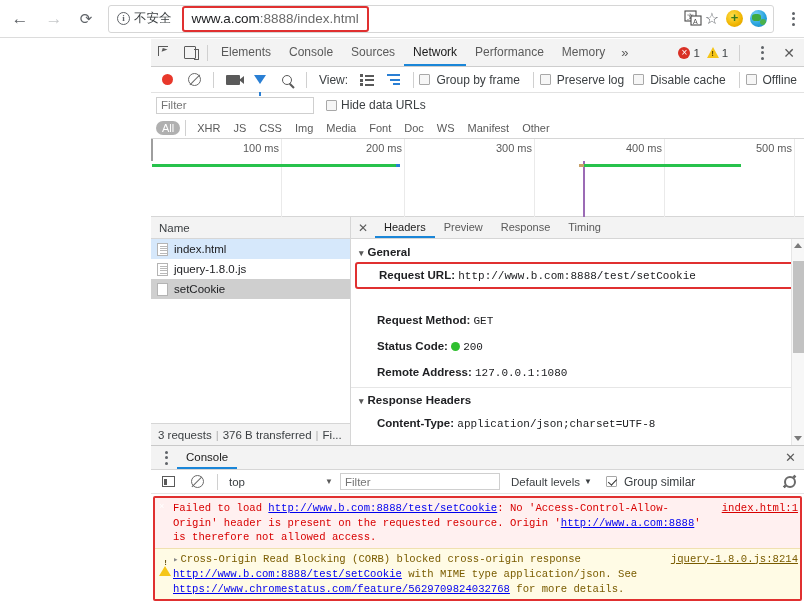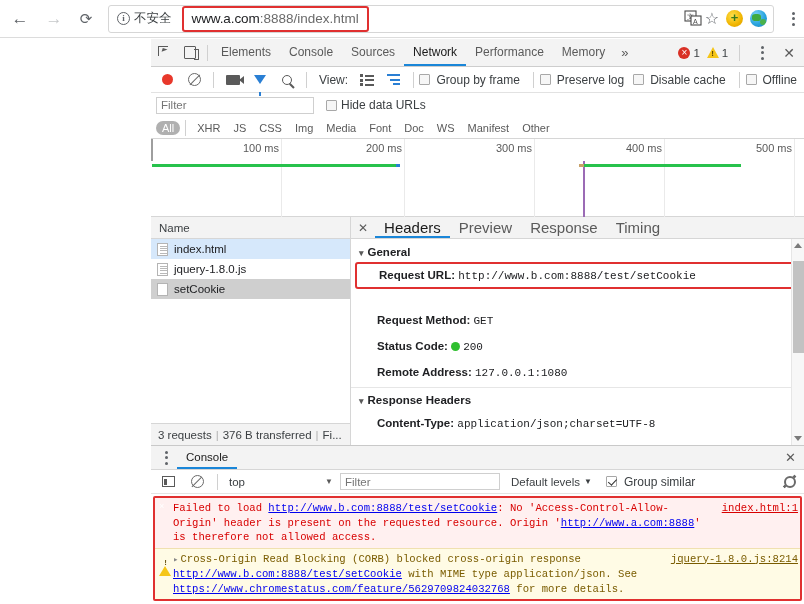--- a/index.html
+++ b/index.html
@@ -157,21 +157,21 @@
   .doc-ico.lined::after {
     content: ""; position: absolute; left: 1.5px; top: 2px; width: 7px; height: 8px;
     background: repeating-linear-gradient(to bottom, #b9b9b9 0 1px, transparent 1px 2.2px);
   }
   .req-status { height: 22px; line-height: 22px; padding-left: 7px; font-size: 11.5px; color: #3c4043; background: #f3f3f3; border-top: 1px solid #d6d6d6; flex: none; overflow: hidden; white-space: nowrap; }
   .req-status .sep { color: #b0b0b0; margin: 0 4px; }
 
   .det-panel { flex: 1; display: flex; flex-direction: column; min-width: 0; position: relative; }
   .det-tabbar { height: 22px; display: flex; align-items: center; background: #f3f3f3; border-bottom: 1px solid #d6d6d6; flex: none; }
   .det-x { padding: 0 7px; font-size: 12px; color: #5a5a5a; }
-  .det-tab { padding: 0 9px; height: 21px; line-height: 21px; font-size: 15px; color: #5a5a5a; }
+  .det-tab { padding: 0 9px; height: 21px; line-height: 21px; font-size: 11px; color: #5a5a5a; }
   .det-tab.active { color: #1a1a1a; border-bottom: 2px solid #1a86d8; }
   .det-body { flex: 1; overflow: hidden; position: relative; padding-top: 4px; background: #fff; }
   .sec-title { font-size: 11.5px; font-weight: bold; color: #202124; padding: 3px 8px 3px 8px; }
   .sec-title::before { content: "\25BE"; font-size: 9px; margin-right: 4px; color: #5a5a5a; }
   .hdr-sep { height: 1px; background: #e6e6e6; margin: 3px 0; }
   .kv { padding: 6px 0 3px 26px; font-size: 11.5px; line-height: 16px; }
   .kv .k { font-weight: bold; color: #202124; }
   .kv .v { font-family: "Liberation Mono", monospace; font-size: 11px; color: #202124; }
   .kv.boxed {
     border: 2.5px solid #e03030; border-radius: 3px; margin: 1px 6px 17px 4px;

